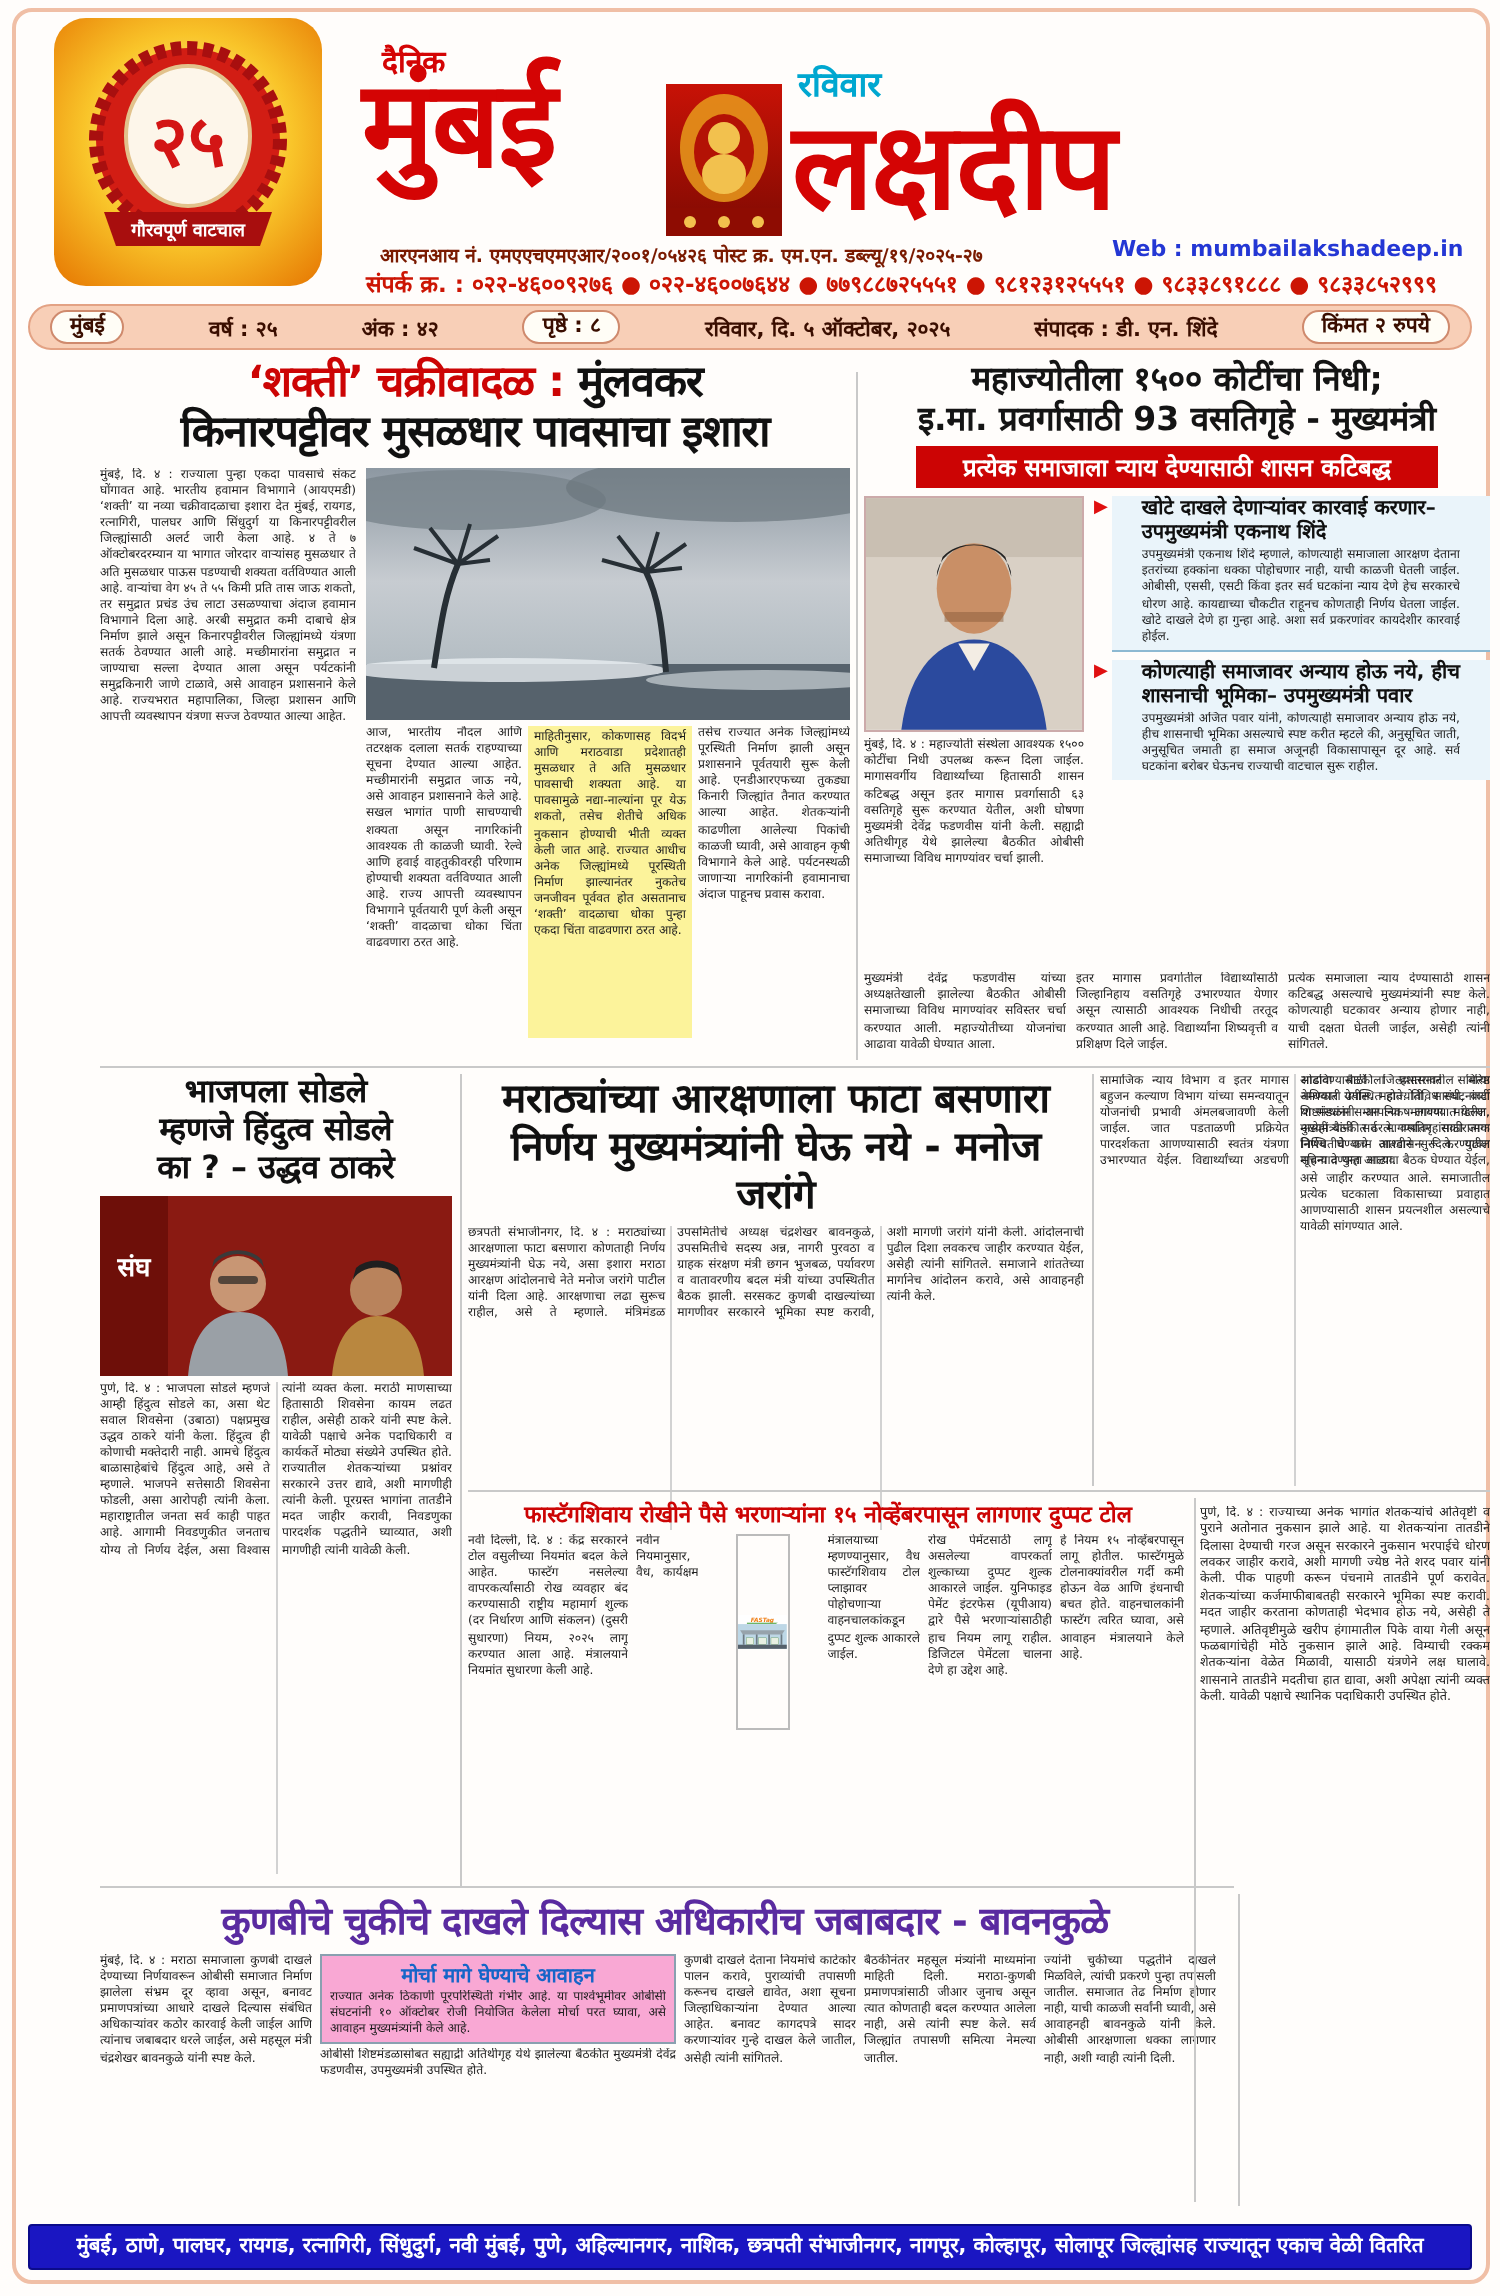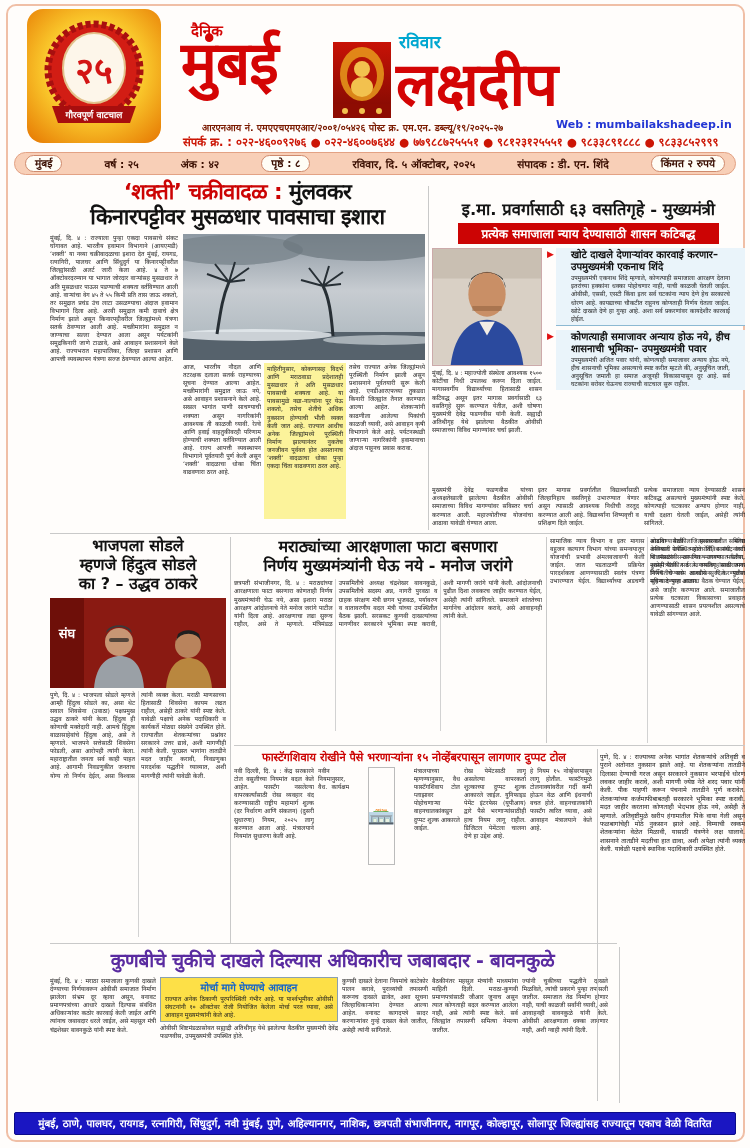--- a/index.html
+++ b/index.html
@@ -8,21 +8,21 @@
   .frame{position:absolute;left:6px;top:4px;right:5px;bottom:6px;border:2px solid #f0bfa6;border-radius:10px;pointer-events:none;}
   .abs{position:absolute;}
   
   .badge{left:26px;top:8px;width:136px;height:136px;}
   .daily{left:191px;top:20px;font-size:15px;font-weight:bold;color:#d40404;}
   .title-l{left:181px;top:30px;font-size:60px;line-height:1.1;font-weight:bold;color:#d40404;letter-spacing:-1px;}
   .ganesh{left:333px;top:42px;width:58px;height:76px;}
   .day{left:399px;top:30px;font-size:17px;font-weight:bold;color:#00a7d0;}
   .title-r{left:396px;top:30px;font-size:60px;line-height:1.1;font-weight:bold;color:#d40404;letter-spacing:-1px;margin-top:21px;}
   .web{left:556px;top:118px;font-size:11px;font-weight:bold;color:#2437d4;}
-  .regline{left:202px;top:121px;font-size:9.5px;font-weight:bold;color:#7a1a00;}
+  .regline{left:190px;top:121px;font-size:9.5px;font-weight:bold;color:#7a1a00;}
   .contactline{left:183px;top:134px;font-size:11.5px;font-weight:bold;color:#cc1504;}
   
   .infobar{left:14px;top:152px;width:722px;height:23px;background:#f8cfb7;border:1px solid #e3a284;border-radius:12px;
            display:flex;align-items:center;justify-content:space-between;padding:0 10px;box-sizing:border-box;
            font-size:10.5px;font-weight:bold;color:#3a0e00;}
   .pill{background:#fffdf6;border:1px solid #cf8a6d;border-radius:10px;padding:0 9px;line-height:15px;}
   
   .hl-red{color:#cc0404;}
   .col{font-size:6.1px;line-height:1.33;text-align:justify;color:#1c1c1c;overflow:hidden;}
   .storm{left:50px;top:180px;width:375px;height:352px;}
@@ -47,41 +47,41 @@
   .sub-head{font-size:10px;line-height:1.2;font-weight:bold;color:#101010;}
   .sub-inner{background:#eaf4fa;padding:1px 15px 2px;flex:1;}
   .sub-body{margin-top:1px;}
   .sub1 .sub-inner{border-bottom:1px solid #8db9d2;}
   .mj-grid3{display:grid;grid-template-columns:1fr 1fr 1fr;gap:5px;height:52px;margin-top:4px;}
   .thak{left:50px;top:537px;width:176px;height:405px;}
   .thak-h{font-size:16px;line-height:1.18;font-weight:bold;text-align:center;color:#111;}
   .thak-photo{width:176px;height:90px;display:block;margin:4px 0 3px;}
   .thak-body{height:246px;column-count:2;column-gap:6px;column-rule:1px solid #d2d2d2;}
   .jar{left:234px;top:537px;width:308px;height:200px;}
-  .jar-h{font-size:16px;line-height:1.2;font-weight:bold;text-align:center;color:#111;}
+  .jar-h{font-size:20px;line-height:1.2;font-weight:bold;text-align:center;color:#111;}
   .jar-body{margin-top:4px;height:152px;column-count:3;column-gap:6px;column-rule:1px solid #d2d2d2;}
   .mjcont{left:550px;top:537px;width:195px;height:206px;column-count:2;column-gap:6px;column-rule:1px solid #d2d2d2;}
   .fast{left:234px;top:749px;width:360px;height:194px;}
   .fast-h{font-size:11.2px;font-weight:bold;color:#cc0404;text-align:center;white-space:nowrap;}
   .fast-body{display:flex;gap:4px;margin-top:3px;height:172px;}
   .ft-c1{width:80px;}
   .ft-mid{width:142px;display:flex;flex-direction:row;gap:19px;}
   .ft-t{height:22px;}
   .fast-photo{width:142px;height:98px;display:block;border:1px solid #bbb;box-sizing:border-box;}
   .ft-c3{width:62px;}
   .ft-c4{width:62px;}
   .pawar{left:600px;top:749px;width:145px;height:352px;}
   .pawar-h{font-size:13.5px;line-height:1.2;font-weight:bold;color:#111;}
   .pawar-body{margin-top:4px;height:268px;font-size:6.3px;}
   .baw{left:50px;top:947px;width:565px;height:158px;}
   .baw-h{font-size:19px;font-weight:bold;color:#5a2ba0;text-align:center;white-space:nowrap;letter-spacing:-0.3px;}
   .baw-body{display:flex;gap:4px;margin-top:4px;height:126px;}
   .bw-c1{width:106px;}
   .bw-mid{width:178px;}
-  .bw-box{border:1px solid #8aa0b0;background:#fde047;padding:2px 4px;margin-bottom:2px;}
+  .bw-box{border:1px solid #8aa0b0;background:#f9a8d4;padding:2px 4px;margin-bottom:2px;}
   .bw-box-h{font-size:10px;font-weight:bold;color:#1565c8;text-align:center;margin-bottom:1px;}
   .bw-c3{width:86px;}.bw-c4{width:86px;}.bw-c5{width:86px;}
   .footerbar{left:14px;top:1112px;width:722px;height:23px;background:#1a16c2;border:1px solid #0b0b8a;border-radius:2px;
              color:#fff;font-size:10.3px;font-weight:bold;text-align:center;line-height:21px;box-sizing:border-box;}
   .divider{background:#c9c9c9;}
 </style>
 </head>
 <body>
 
 <div class="page">
@@ -173,22 +173,22 @@
           <div class="col">आज, भारतीय नौदल आणि तटरक्षक दलाला सतर्क राहण्याच्या सूचना देण्यात आल्या आहेत. मच्छीमारांनी समुद्रात जाऊ नये, असे आवाहन प्रशासनाने केले आहे. सखल भागांत पाणी साचण्याची शक्यता असून नागरिकांनी आवश्यक ती काळजी घ्यावी. रेल्वे आणि हवाई वाहतुकीवरही परिणाम होण्याची शक्यता वर्तविण्यात आली आहे. राज्य आपत्ती व्यवस्थापन विभागाने पूर्वतयारी पूर्ण केली असून ‘शक्ती’ वादळाचा धोका चिंता वाढवणारा ठरत आहे.</div>
           <div class="col hilite">माहितीनुसार, कोकणासह विदर्भ आणि मराठवाडा प्रदेशातही मुसळधार ते अति मुसळधार पावसाची शक्यता आहे. या पावसामुळे नद्या-नाल्यांना पूर येऊ शकतो, तसेच शेतीचे अधिक नुकसान होण्याची भीती व्यक्त केली जात आहे. राज्यात आधीच अनेक जिल्ह्यांमध्ये पूरस्थिती निर्माण झाल्यानंतर नुकतेच जनजीवन पूर्ववत होत असतानाच ‘शक्ती’ वादळाचा धोका पुन्हा एकदा चिंता वाढवणारा ठरत आहे.</div>
           <div class="col">तसेच राज्यात अनेक जिल्ह्यांमध्ये पूरस्थिती निर्माण झाली असून प्रशासनाने पूर्वतयारी सुरू केली आहे. एनडीआरएफच्या तुकड्या किनारी जिल्ह्यांत तैनात करण्यात आल्या आहेत. शेतकऱ्यांनी काढणीला आलेल्या पिकांची काळजी घ्यावी, असे आवाहन कृषी विभागाने केले आहे. पर्यटनस्थळी जाणाऱ्या नागरिकांनी हवामानाचा अंदाज पाहूनच प्रवास करावा.</div>
         </div>
       </div>
     </div>
   </div>
 
   <div class="abs mj">
     <div class="mj-h">
-      <br>
-      <span>इ.मा. प्रवर्गासाठी ६३ वसतिगृहे - मुख्यमंत्री</span>
+      <span>महाज्योतीला १५०० कोटींचा निधी;</span><br>
+      <span>इ.मा. प्रवर्गासाठी 93 वसतिगृहे - मुख्यमंत्री</span>
     </div>
     <span class="banner">प्रत्येक समाजाला न्याय देण्यासाठी शासन कटिबद्ध</span>
     <div class="mj-row">
       <div class="mj-left">
         <svg class="cm-photo" viewBox="0 0 110 118">
           <rect width="110" height="118" fill="#d9d0c5"></rect>
           <rect width="110" height="30" fill="#c9bfb2"></rect>
           <path d="M18,118 C22,86 38,72 55,72 C72,72 88,86 92,118 Z" fill="#2b4a9e"></path>
           <path d="M47,74 L55,88 L63,74 Z" fill="#f3ede4"></path>
           <ellipse cx="55" cy="46" rx="19" ry="23" fill="#c98f66"></ellipse>

